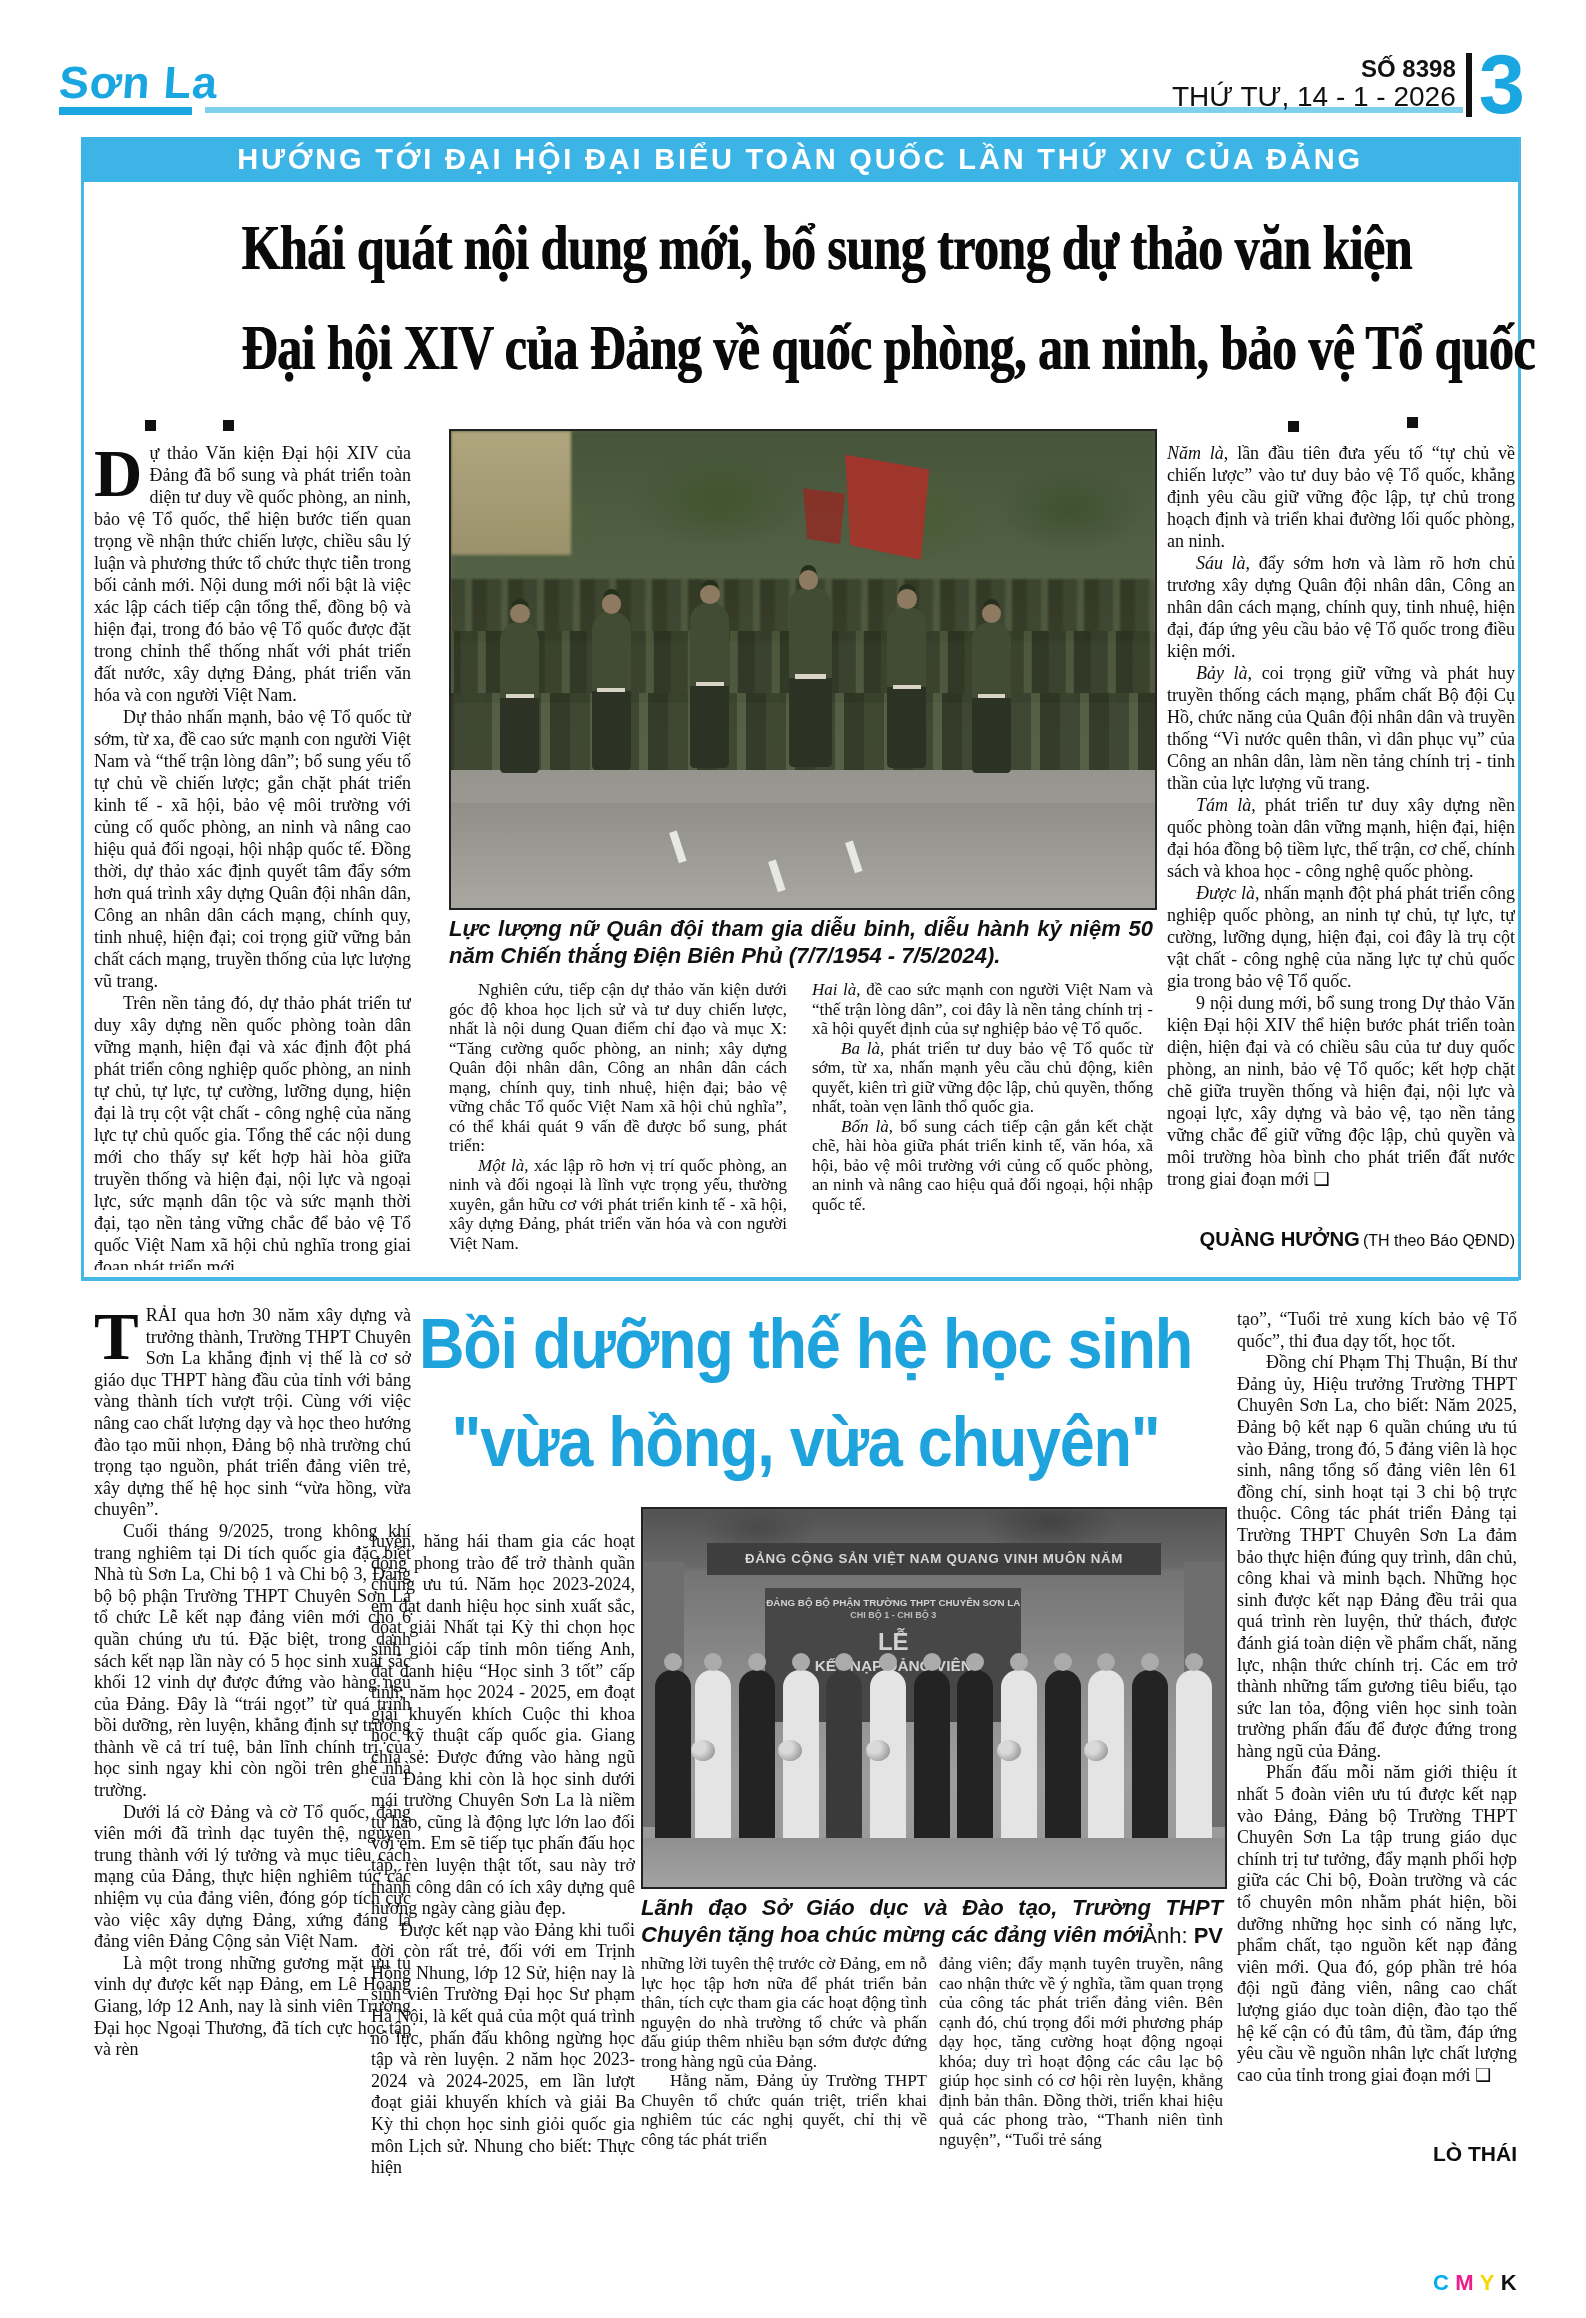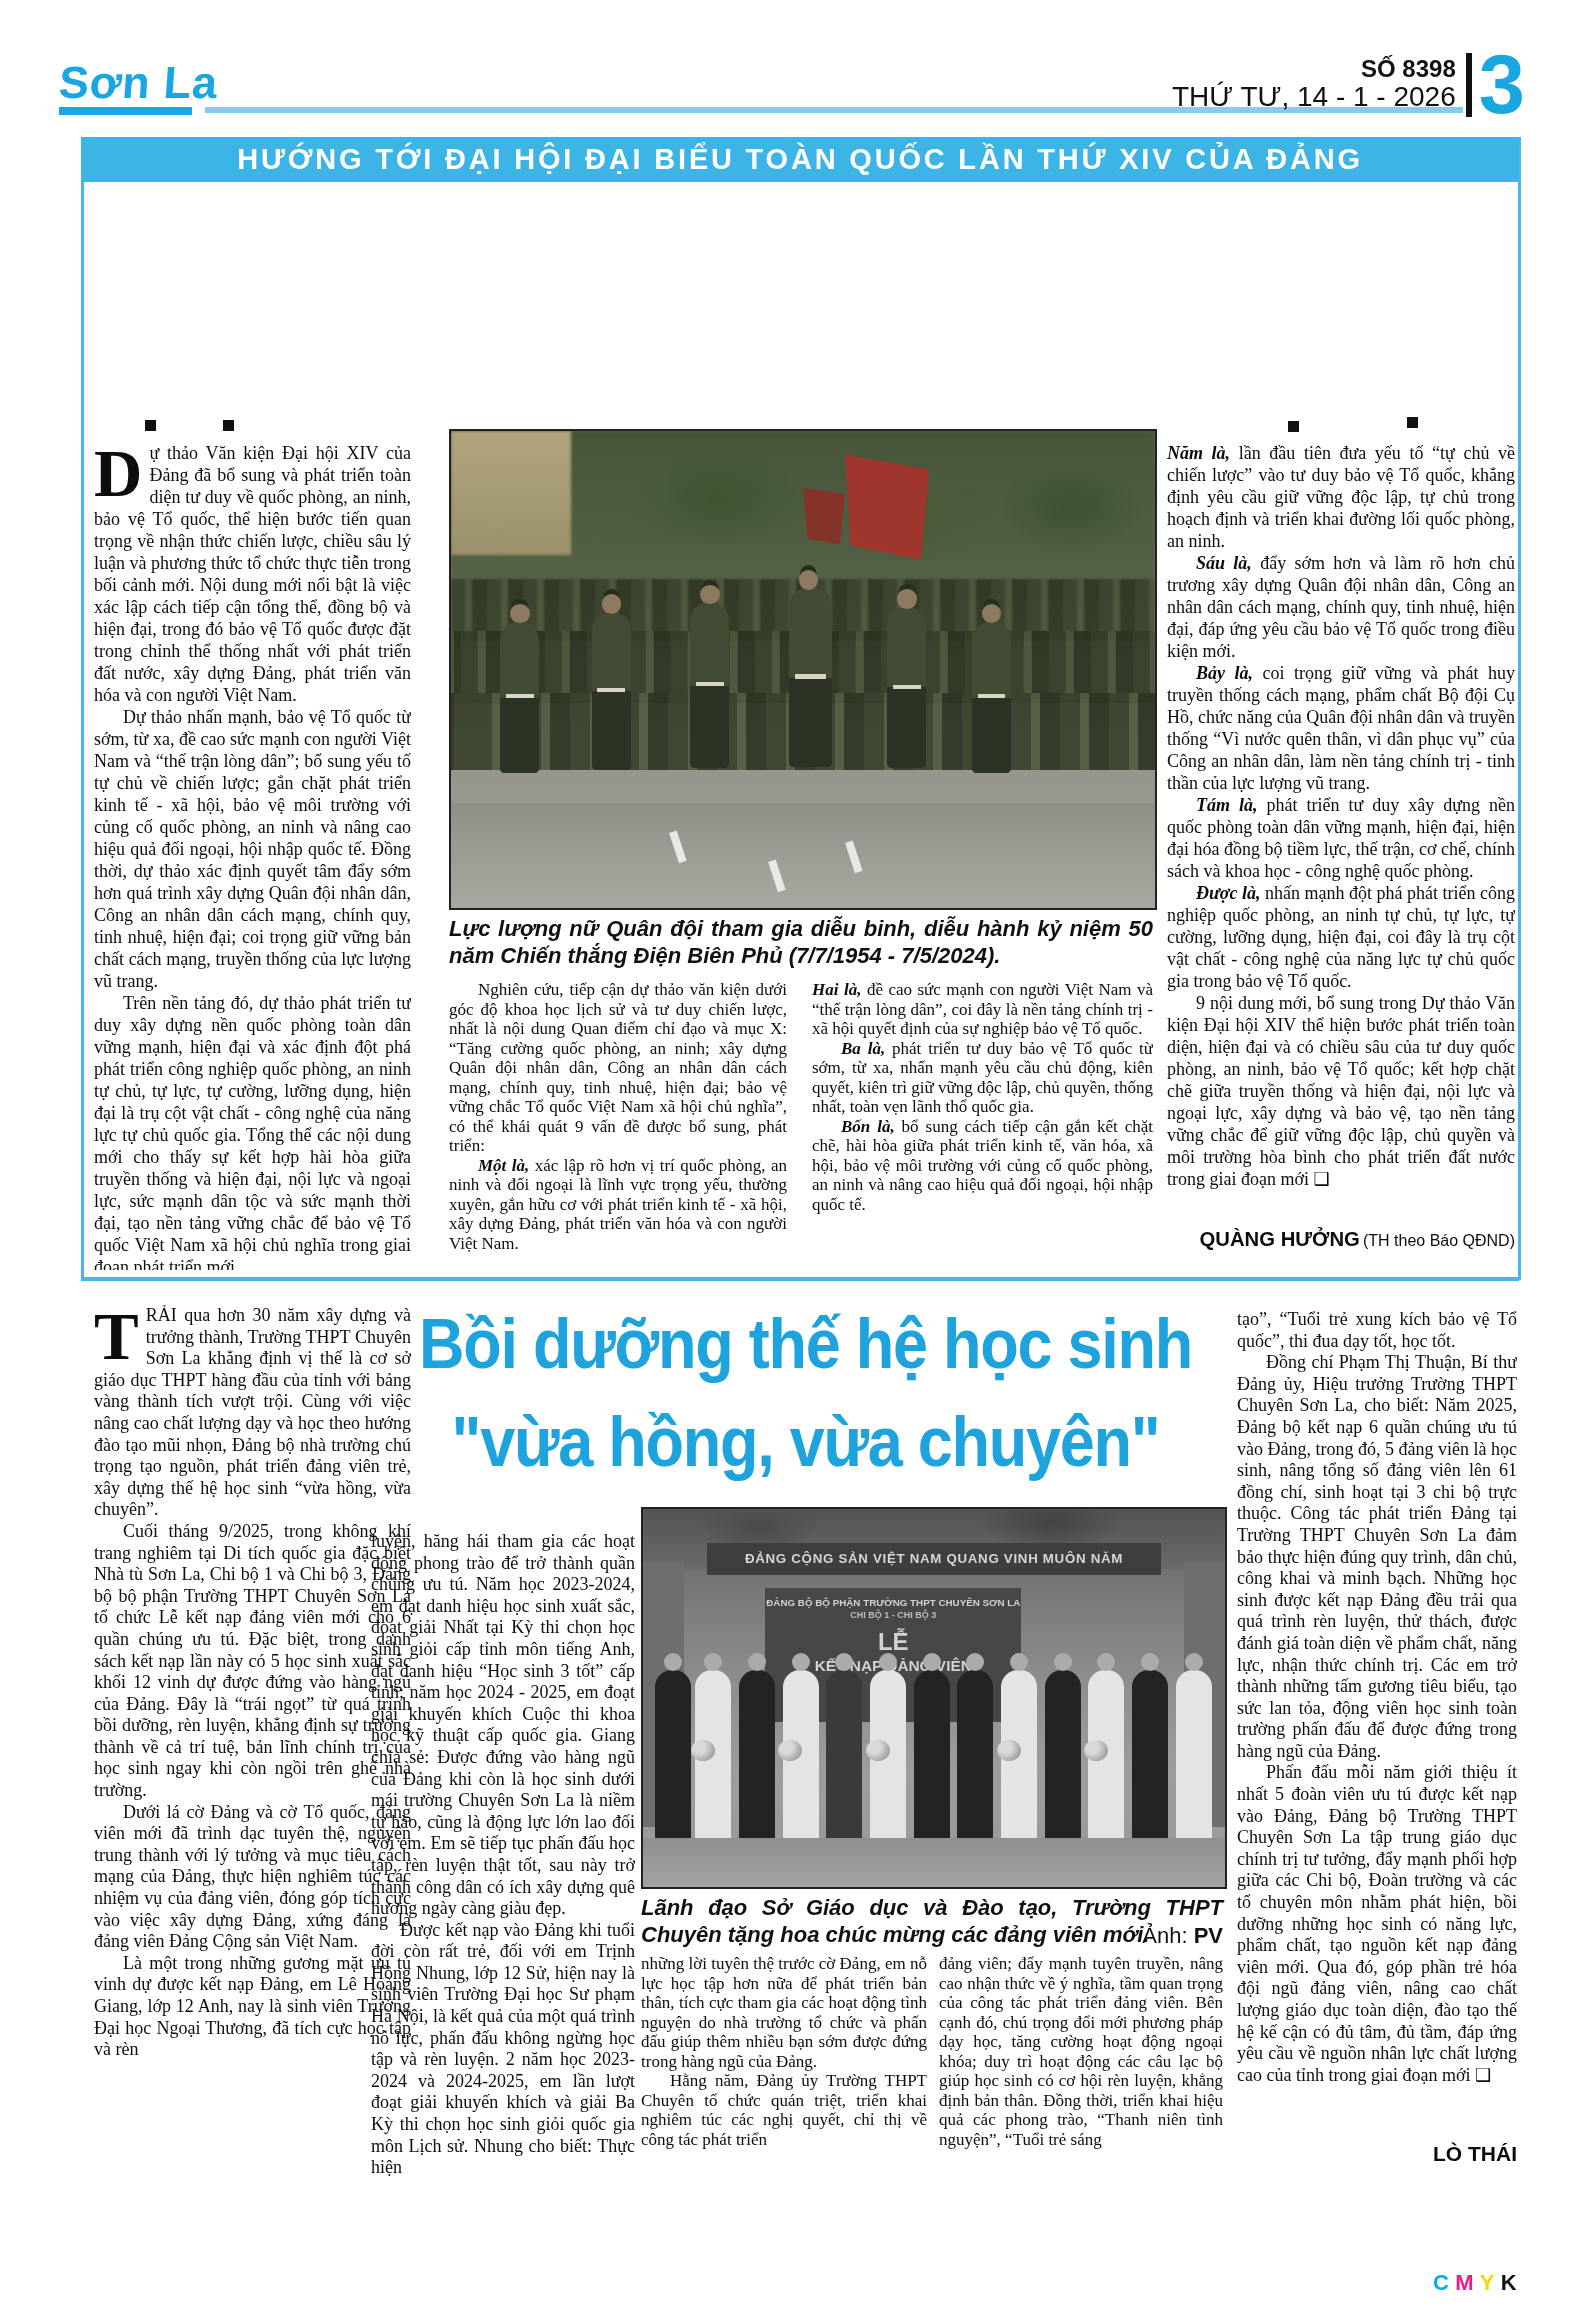--- a/index.html
+++ b/index.html
@@ -31,21 +31,21 @@
   .sq{width:10.5px;height:10.5px;background:#111;}
 
   
   .bodycol{position:absolute;text-align:justify;overflow:hidden;}
   .bodycol p{margin:0;text-indent:29px;}
   .bodycol p.first{text-indent:0;}
   .bodycol p.cont{text-indent:0;}
   .fz-a{font-size:18px;line-height:22px;}
   .fz-b{font-size:17px;line-height:19.5px;}
   .fz-c{font-size:18px;line-height:21.6px;}
-  .lead{font-weight:700;font-style:italic;}
+  .lead{font-weight:400;font-style:italic;}
   .dropcap{float:left;font:700 67px/55px "Liberation Serif",serif;padding:4.2px 7px 0 0;}
 
   .byline1{left:1167px;top:1228px;width:348px;text-align:right;font-family:"Liberation Sans",sans-serif;}
   .byname{font-weight:700;font-size:20.3px;}
   .bynote{font-weight:400;font-size:16px;}
   .byline2{left:1237px;top:2142px;width:280px;text-align:right;
            font:700 21px "Liberation Sans",sans-serif;}
 
   .caption{font:italic 700 22px/27px "Liberation Sans",sans-serif;color:#111;text-align:justify;}
   .credit{position:absolute;right:0;bottom:1.4px;font-style:normal;}
@@ -132,20 +132,24 @@
     <div class="head-dates">
       <div class="issue">SỐ 8398</div>
       <div class="date">THỨ TƯ, 14 - 1 - 2026</div>
     </div>
     <div class="head-div"></div>
     <div class="pageno">3</div>
   </div>
 
   <div class="abs art1-frame"></div>
   <div class="abs kicker">HƯỚNG TỚI ĐẠI HỘI ĐẠI BIỂU TOÀN QUỐC LẦN THỨ XIV CỦA ĐẢNG</div>
+  <div class="abs headline1">
+    <span class="h1line">Khái quát nội dung mới, bổ sung trong dự thảo văn kiện</span>
+    <span class="h1line">Đại hội XIV của Đảng về quốc phòng, an ninh, bảo vệ Tổ quốc</span>
+  </div>
   <div class="abs sq" style="left:145px;top:420px"></div>
   <div class="abs sq" style="left:223px;top:420px"></div>
   <div class="abs sq" style="left:1288px;top:421px"></div>
   <div class="abs sq" style="left:1407px;top:417px"></div>
 
   <div class="bodycol fz-a" style="left:94px;top:442px;width:317px;height:828px">
     <p class="first"><span class="dropcap">D</span><span>ự thảo Văn kiện Đại hội XIV của Đảng đã bổ sung và phát triển toàn diện tư duy về quốc phòng, an ninh, bảo vệ Tổ quốc, thể hiện bước tiến quan trọng về nhận thức chiến lược, chiều sâu lý luận và phương thức tổ chức thực tiễn trong bối cảnh mới. Nội dung mới nổi bật là việc xác lập cách tiếp cận tổng thể, đồng bộ và hiện đại, trong đó bảo vệ Tổ quốc được đặt trong chỉnh thể thống nhất với phát triển đất nước, xây dựng Đảng, phát triển văn hóa và con người Việt Nam.</span></p>
     <p><span>Dự thảo nhấn mạnh, bảo vệ Tổ quốc từ sớm, từ xa, đề cao sức mạnh con người Việt Nam và “thế trận lòng dân”; bổ sung yếu tố tự chủ về chiến lược; gắn chặt phát triển kinh tế - xã hội, bảo vệ môi trường với củng cố quốc phòng, an ninh và nâng cao hiệu quả đối ngoại, hội nhập quốc tế. Đồng thời, dự thảo xác định quyết tâm đẩy sớm hơn quá trình xây dựng Quân đội nhân dân, Công an nhân dân cách mạng, chính quy, tinh nhuệ, hiện đại; coi trọng giữ vững bản chất cách mạng, truyền thống của lực lượng vũ trang.</span></p>
     <p><span>Trên nền tảng đó, dự thảo phát triển tư duy xây dựng nền quốc phòng toàn dân vững mạnh, hiện đại và xác định đột phá phát triển công nghiệp quốc phòng, an ninh tự chủ, tự lực, tự cường, lưỡng dụng, hiện đại là trụ cột vật chất - công nghệ của năng lực tự chủ quốc gia. Tổng thể các nội dung mới cho thấy sự kết hợp hài hòa giữa truyền thống và hiện đại, nội lực và ngoại lực, sức mạnh dân tộc và sức mạnh thời đại, tạo nền tảng vững chắc để bảo vệ Tổ quốc Việt Nam xã hội chủ nghĩa trong giai đoạn phát triển mới.</span></p>
   </div>

